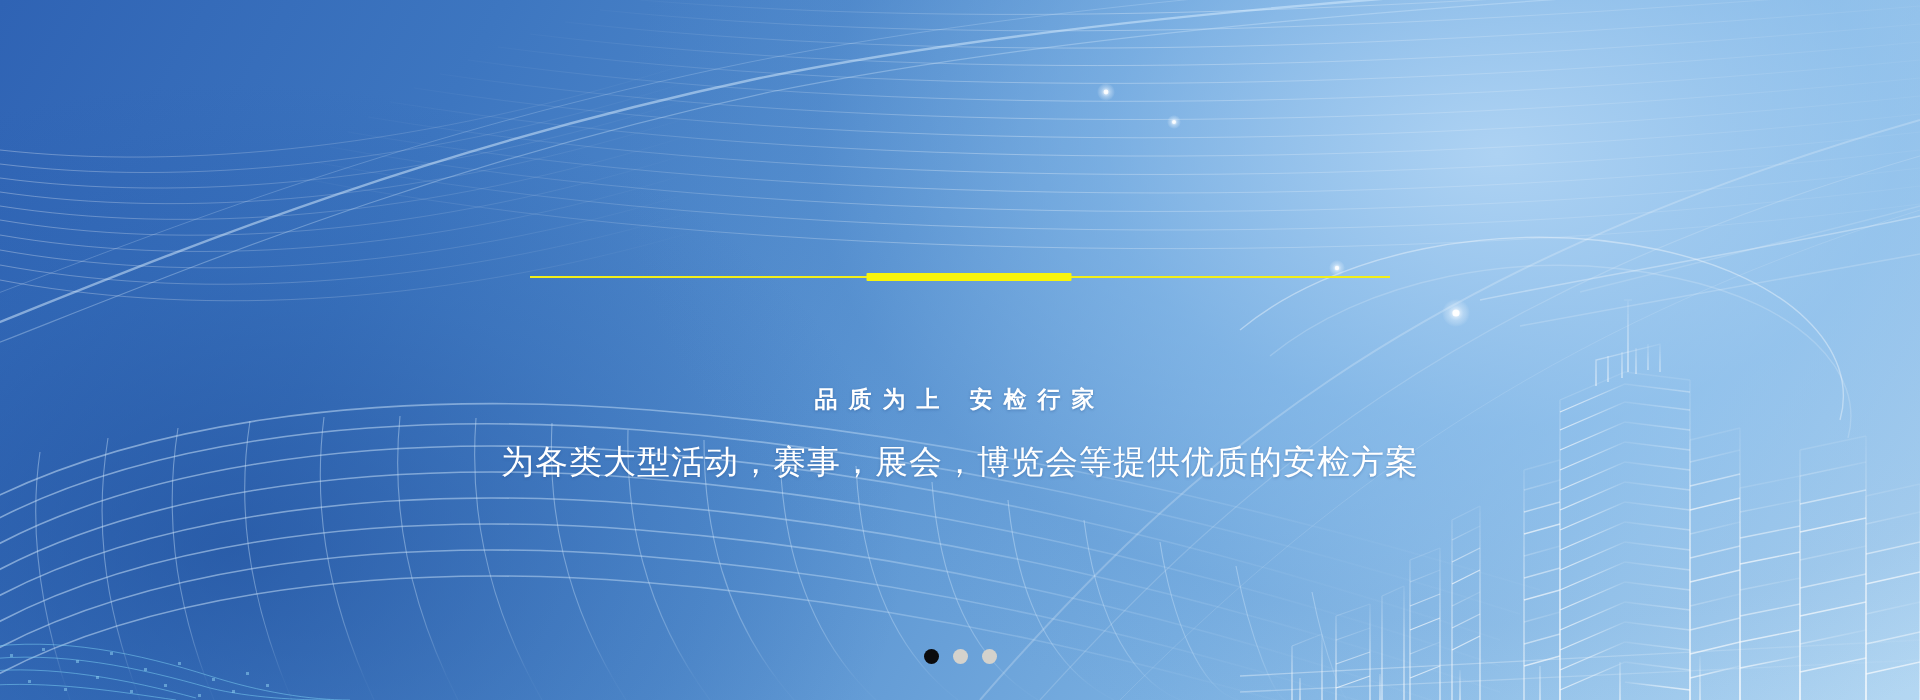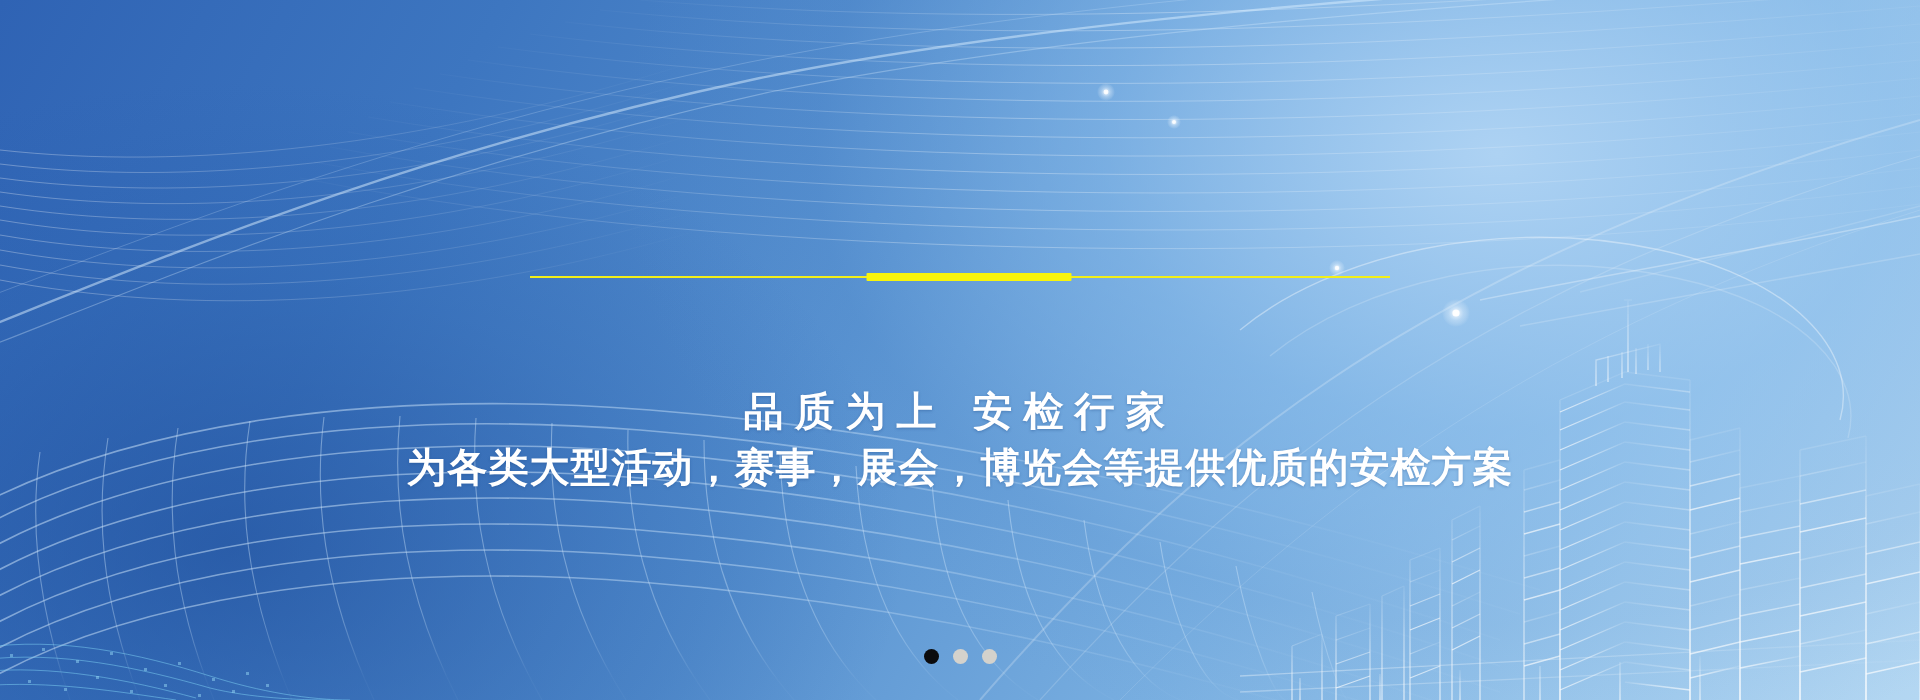--- a/index.html
+++ b/index.html
@@ -90,40 +90,40 @@
   .subtitle-wrap {
     position:absolute;
     left:0; right:0;
     top:384px;
     text-align:center;
     z-index:6;
   }
   .subtitle {
     display:inline-block;
     font-family:"DejaVu Sans","Liberation Sans",sans-serif;
-    font-size:40px;
+    font-size:23px;
     font-weight:bold;
     color:#ffffff;
     letter-spacing:11px;
     white-space:nowrap;
     text-shadow:0 1px 3px rgba(20,60,120,0.35);
   }
 
   .desc-wrap {
     position:absolute;
     left:0; right:0;
     top:440px;
     text-align:center;
     z-index:6;
   }
   .desc {
     display:inline-block;
     font-family:"DejaVu Sans","Liberation Sans",sans-serif;
-    font-size:40px;
-    font-weight:bold;
+    font-size:33px;
+    font-weight:normal;
     color:#ffffff;
     letter-spacing:1px;
     white-space:nowrap;
     text-shadow:0 1px 3px rgba(20,60,120,0.30);
   }
 
   
   .dots {
     position:absolute;
     left:0; right:0;

